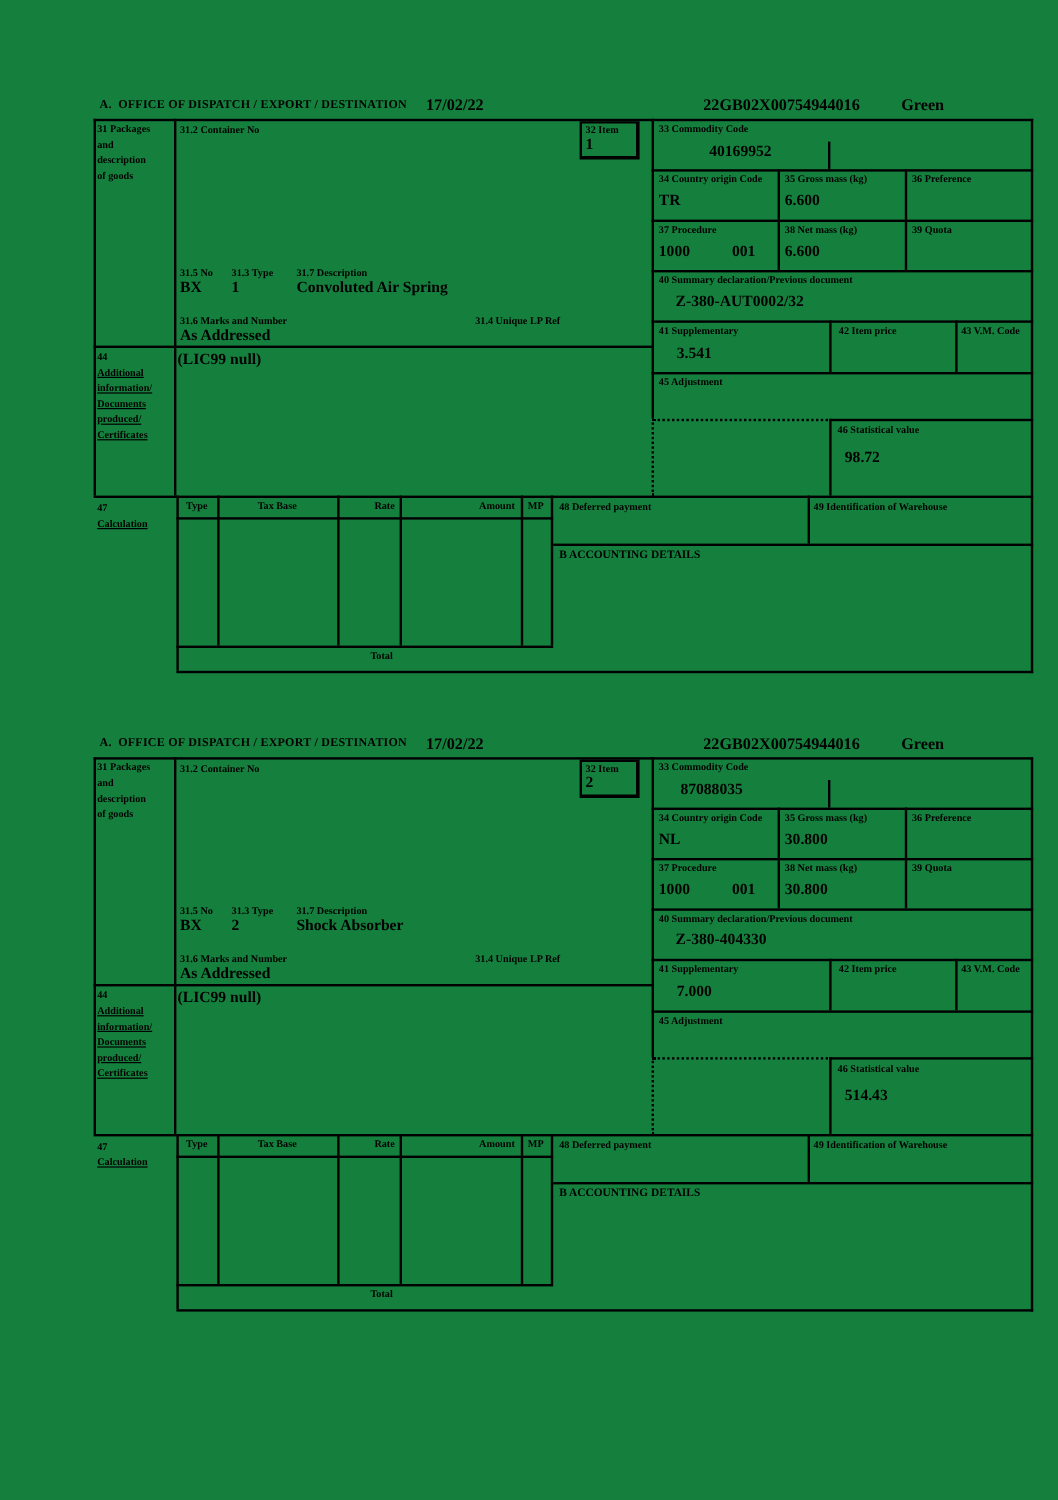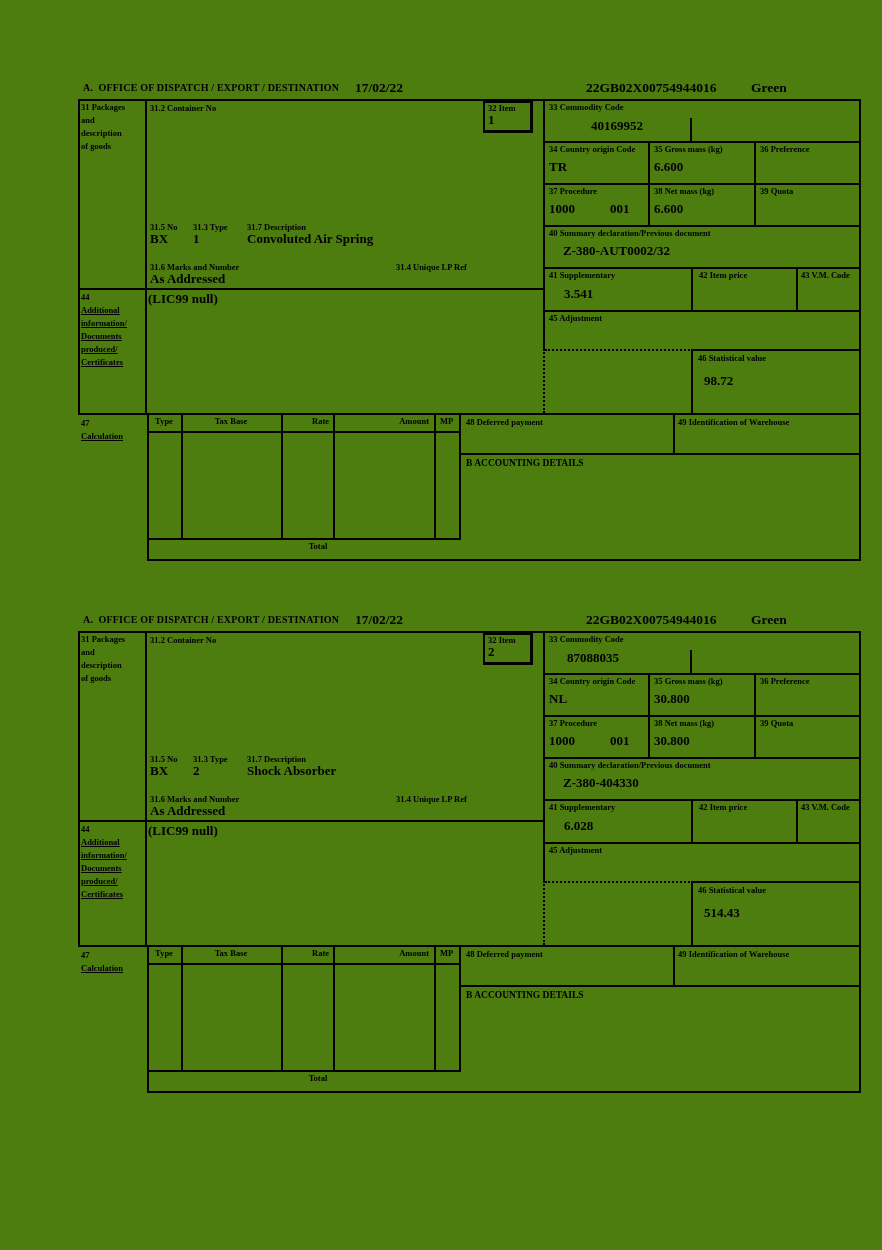--- a/index.html
+++ b/index.html
@@ -1,16 +1,16 @@
 <!DOCTYPE html>
 <html><head>
 <meta charset="utf-8">
 <style>
   html,body{margin:0;padding:0;background:#fff;}
-  #page{position:relative;width:882px;height:1250px;background:#4d7c0f;overflow:hidden;
+  #page{position:relative;width:882px;height:1250px;background:#15803d;overflow:hidden;
         font-family:"Liberation Serif","DejaVu Serif",serif;color:#000;}
   .sec{position:absolute;left:78px;width:783px;height:479px;}
   .sec *{box-sizing:border-box;}
   .hl{position:absolute;height:2px;background:#000;}
   .vl{position:absolute;width:2px;background:#000;}
   .hl.dot{background:none;border-top:2px dotted #000;height:0;}
   .vl.dot{background:none;border-left:2px dotted #000;width:0;}
   .lbl{position:absolute;font-size:8.5px;font-weight:bold;white-space:nowrap;line-height:10px;}
   .val{position:absolute;font-size:13px;font-weight:bold;white-space:nowrap;line-height:15px;}
   .hdr-office{position:absolute;top:0;font-size:10px;font-weight:bold;letter-spacing:.2px;white-space:pre;}
@@ -229,21 +229,21 @@
     <span class="lbl" style="left:682px;top:62px;">36 Preference</span>
     <span class="lbl" style="left:471px;top:104px;">37 Procedure</span>
     <span class="val" style="left:471px;top:119px;">1000</span>
     <span class="val" style="left:532px;top:119px;">001</span>
     <span class="lbl" style="left:576px;top:104px;">38 Net mass (kg)</span>
     <span class="val" style="left:576px;top:119px;">30.800</span>
     <span class="lbl" style="left:682px;top:104px;">39 Quota</span>
     <span class="lbl" style="left:471px;top:146px;">40 Summary declaration/Previous document</span>
     <span class="val" style="left:485px;top:161px;">Z-380-404330</span>
     <span class="lbl" style="left:471px;top:188px;">41 Supplementary</span>
-    <span class="val" style="left:486px;top:204px;">6.028</span>
+    <span class="val" style="left:486px;top:204px;">7.000</span>
     <span class="lbl" style="left:621px;top:188px;">42 Item price</span>
     <span class="lbl" style="left:723px;top:188px;">43 V.M. Code</span>
     <span class="lbl" style="left:471px;top:231px;">45 Adjustment</span>
     <span class="lbl" style="left:620px;top:271px;">46 Statistical value</span>
     <span class="val" style="left:626px;top:291px;">514.43</span>
 
     <span class="th" style="left:69px;width:34px;text-align:center;">Type</span>
     <span class="th" style="left:103px;width:100px;text-align:center;">Tax Base</span>
     <span class="th" style="left:203px;width:48px;text-align:right;">Rate</span>
     <span class="th" style="left:255px;width:96px;text-align:right;">Amount</span>

